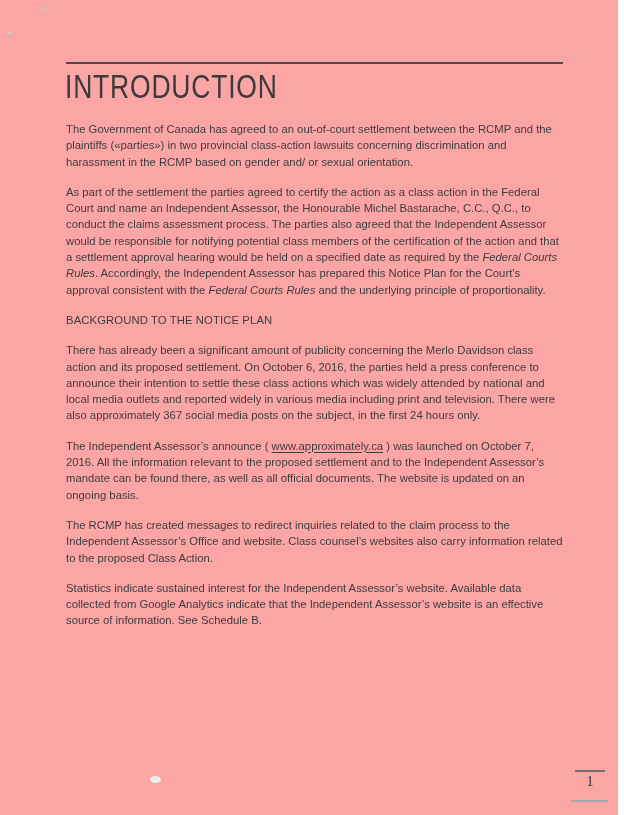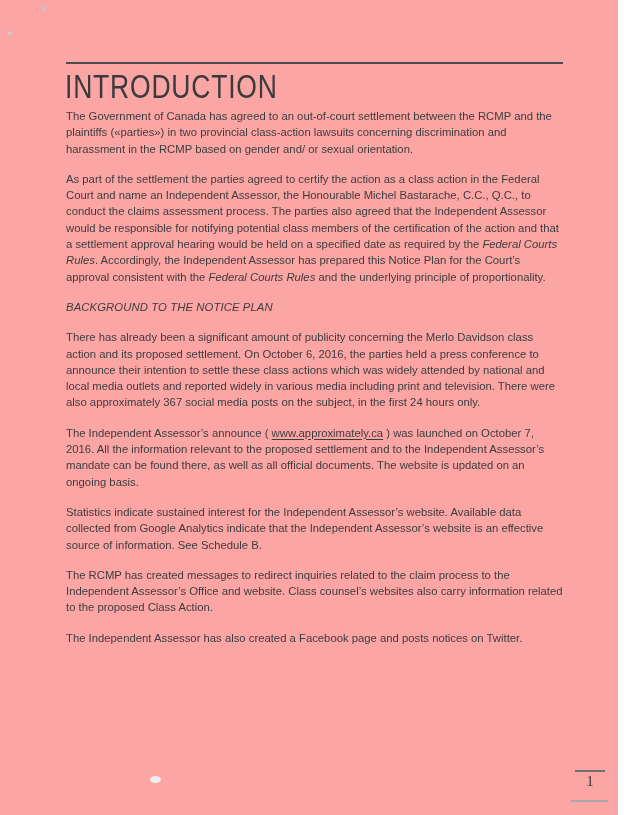--- a/index.html
+++ b/index.html
@@ -31,37 +31,36 @@
     font-weight: 300;
     color: #3b3b3b;
     letter-spacing: 1px;
     transform: scaleX(0.78);
     transform-origin: 0 0;
     white-space: nowrap;
   }
   .content {
     position: absolute;
     left: 66px;
-    top: 108px;
+    top: 121px;
     width: 498px;
     color: #3d3d3d;
     font-size: 11.3px;
     line-height: 16.3px;
     text-align: left;
   }
   .content p {
     margin: 0 0 14px 0;
   }
   .section-heading {
     margin: 0 0 15px 0;
     font-size: 11.3px;
     font-weight: 400;
     color: #3d3d3d;
     letter-spacing: 0.1px;
-    font-style: italic;
   }
   .italic-run {
     font-style: italic;
   }
   .doc-link {
     color: inherit;
     text-decoration: underline;
     text-underline-offset: 2px;
   }
   .footer-line-top {
@@ -113,25 +112,24 @@
     <p>The Government of Canada has agreed to an out-of-court settlement between the RCMP and the plaintiffs («parties») in two provincial class-action lawsuits concerning discrimination and harassment in the RCMP based on gender and/ or sexual orientation.</p>
 
     <p><span>As part of the settlement the parties agreed to certify the action as a class action in the Federal Court and name an Independent Assessor, the Honourable Michel Bastarache, C.C., Q.C., to conduct the claims assessment process.  The parties also agreed that the Independent Assessor would be responsible for notifying potential class members of the certification of the action and that a settlement approval hearing would be held on a specified date as required by the </span><span class="italic-run">Federal Courts Rules</span><span>.  Accordingly, the Independent Assessor has prepared this Notice Plan for the Court’s approval consistent with the </span><span class="italic-run">Federal Courts Rules</span><span> and the underlying principle of proportionality.</span></p>
 
     <p class="section-heading">BACKGROUND TO THE NOTICE PLAN</p>
 
     <p>There has already been a significant amount of publicity concerning the Merlo Davidson class action and its proposed settlement.  On October 6, 2016, the parties held a press conference to announce their intention to settle these class actions which was widely attended by national and local media outlets and reported widely in various media including print and television. There were also approximately 367 social media posts on the subject, in the first 24 hours only.</p>
 
     <p><span>The Independent Assessor’s announce ( </span><span class="doc-link">www.approximately.ca</span><span> ) was launched on October 7, 2016. All the information relevant to the proposed settlement and to the Independent Assessor’s mandate can be found there, as well as all official documents. The website is updated on an ongoing basis.</span></p>
 
+    <p>The RCMP has created messages to redirect inquiries related to the claim process to the Independent Assessor’s Office and website. Class counsel’s websites also carry information related to the proposed Class Action.</p>
+
     <p>Statistics indicate sustained interest for the Independent Assessor’s website. Available data collected from Google Analytics indicate that the Independent Assessor’s website is an effective source of information. See Schedule B.</p>
 
-    <p>The RCMP has created messages to redirect inquiries related to the claim process to the Independent Assessor’s Office and website. Class counsel’s websites also carry information related to the proposed Class Action.</p>
-
-    <p>The Independent Assessor has also created a Facebook page and posts notices on Twitter.</p>
 
   </div>
 
   <div class="footer-line-top"></div>
   <div class="page-number">1</div>
   <div class="footer-line-bottom"></div>
 
 </div>
 
 </body></html>

